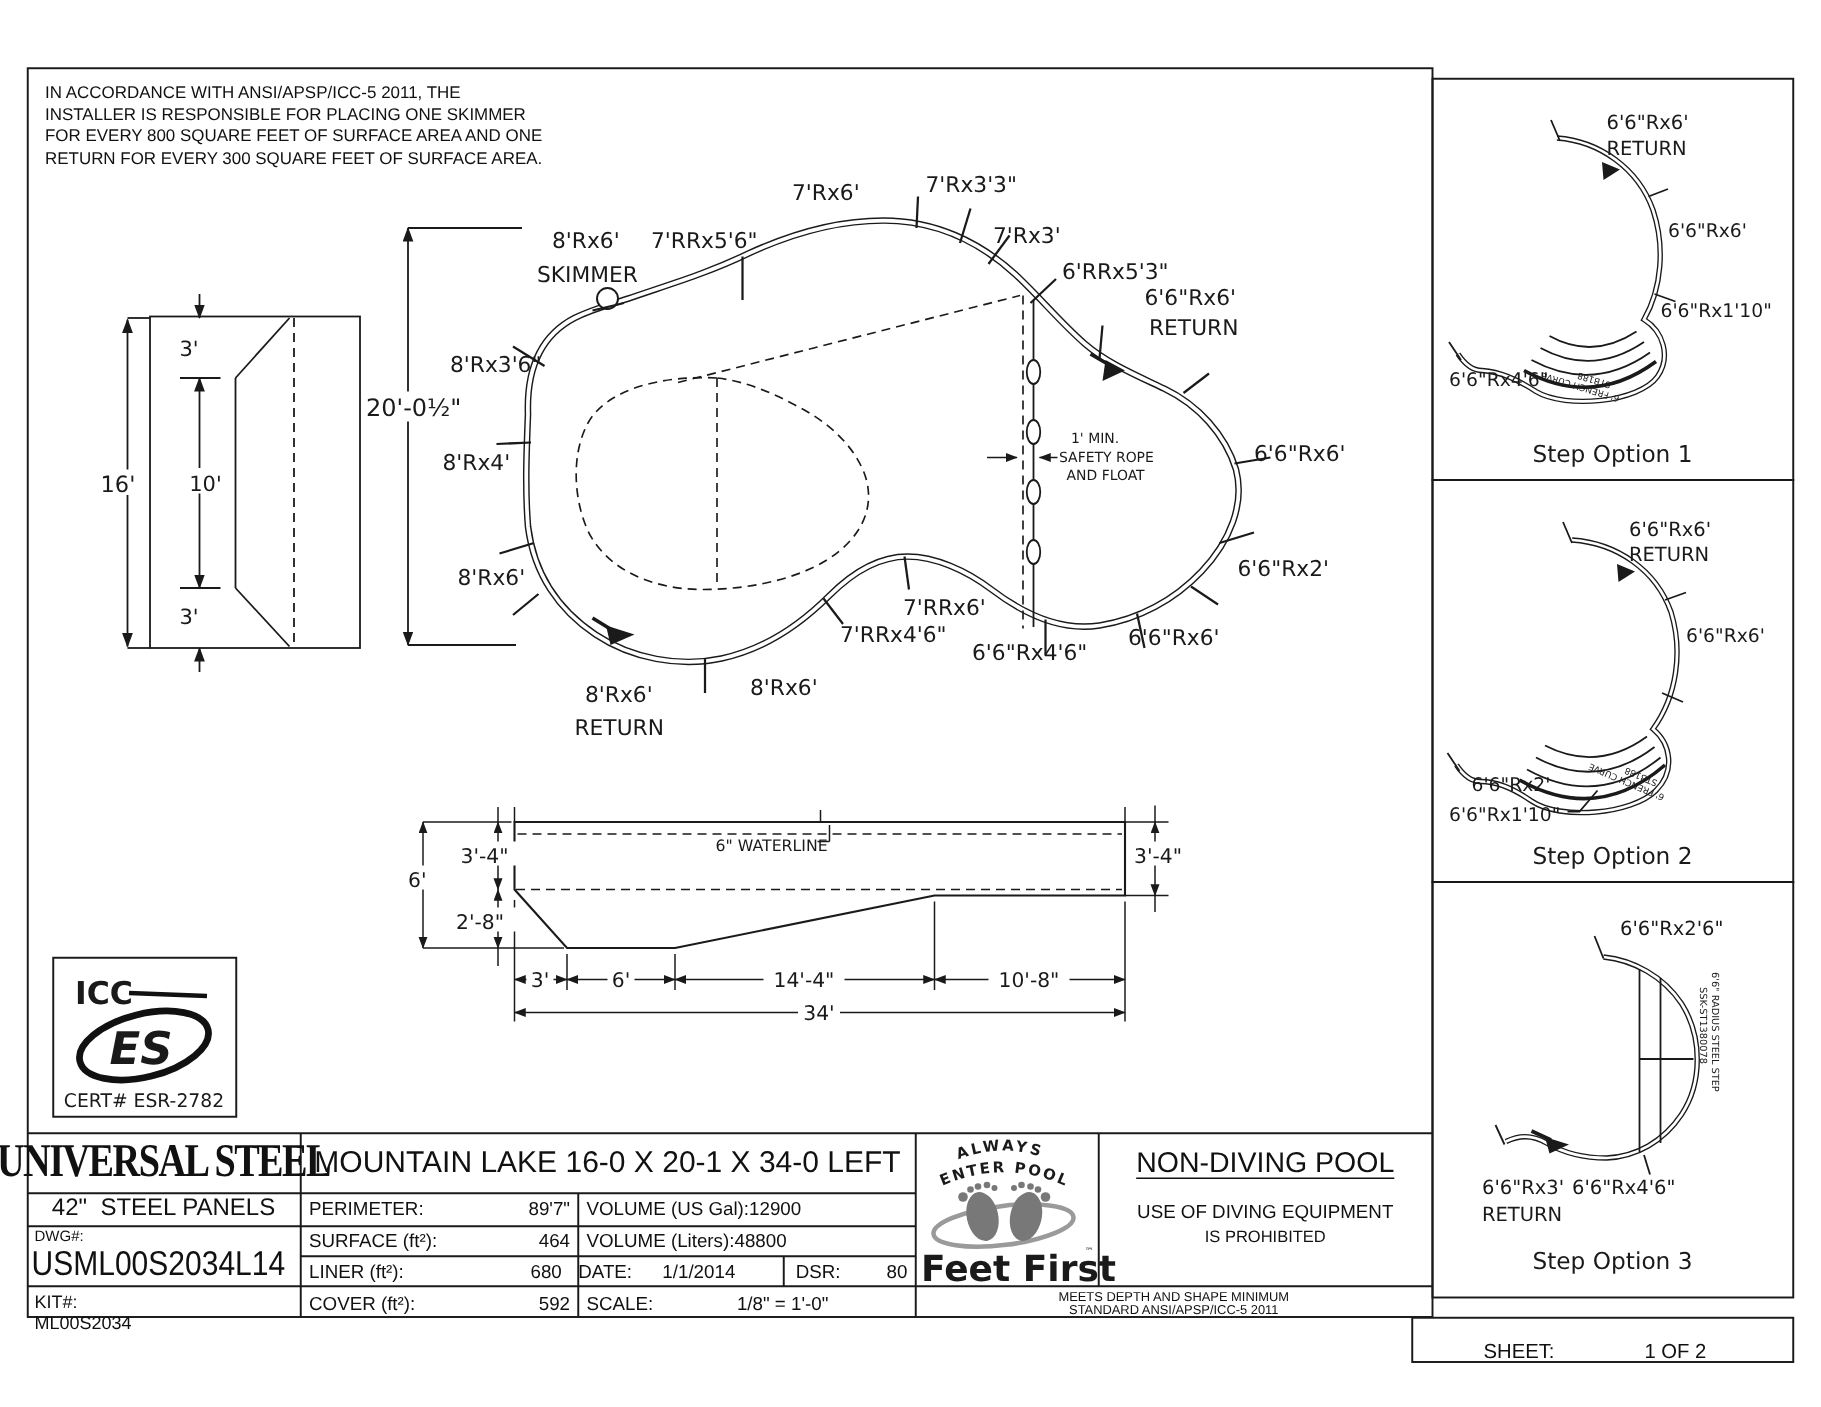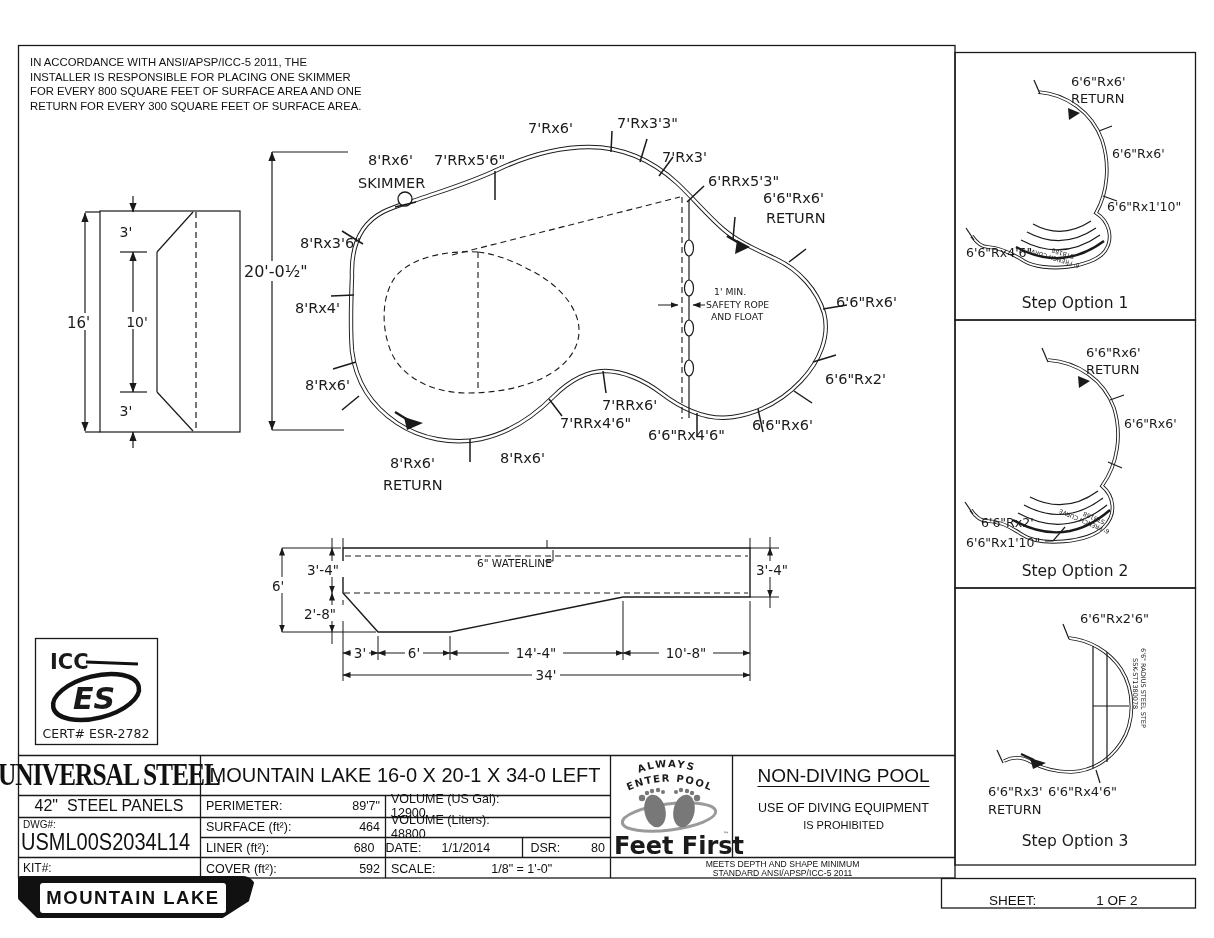--- a/index.html
+++ b/index.html
@@ -10,21 +10,21 @@
   .note{left:30px;top:55px;width:340px;font-size:11.3px;line-height:14.6px;letter-spacing:0;}
   .brand{left:20px;top:757px;width:178px;height:36px;display:flex;align-items:center;justify-content:center;
          font-family:"Liberation Serif",serif;font-weight:bold;font-size:25px;transform:scale(1.02,1.25);letter-spacing:-1px;white-space:nowrap;}
   .panels{left:20px;top:797px;width:178px;text-align:center;font-size:16px;white-space:pre;}
   .dwglab{left:23px;top:819px;font-size:10px;}
   .dwgval{left:21px;top:829px;font-size:23px;transform:scaleX(.87);transform-origin:left;white-space:nowrap;}
   .kitrow{left:23px;top:861px;width:172px;display:flex;justify-content:space-between;font-size:12px;flex-direction:column;}
   .tbtitle{left:205px;top:757px;width:400px;height:36px;display:flex;align-items:center;justify-content:center;font-size:20px;white-space:nowrap;}
   .trow{left:200px;width:410px;height:20px;display:flex;font-size:12.5px;align-items:center;}
   .c1{width:185px;display:flex;justify-content:space-between;padding:0 5px 0 6px;box-sizing:border-box;}
-  .c2{width:225px;display:flex;justify-content:flex-start;padding:0 5px 0 6px;box-sizing:border-box;flex-direction:column;}
+  .c2{width:225px;display:flex;justify-content:flex-start;padding:0 5px 0 6px;box-sizing:border-box;}
   .c2a{width:137px;display:flex;padding:0 2px 0 6px;box-sizing:border-box;}
   .c2a .val{flex:1;text-align:center;}
   .c2b{width:88px;display:flex;justify-content:space-between;padding:0 5px 0 6px;box-sizing:border-box;margin-left:12px;}
   .warn{left:734px;top:757px;width:219px;text-align:center;}
   .warn .t{font-size:19px;text-decoration:underline;text-underline-offset:4px;margin-top:8px;white-space:nowrap;}
   .warn .l1{font-size:12.5px;margin-top:14px;}
   .warn .l2{font-size:11px;margin-top:4px;}
   .meets{left:612px;top:859.5px;width:341px;text-align:center;font-size:8.6px;line-height:9.6px;}
   .sheetbox{left:941px;top:878px;width:255px;height:30px;display:flex;align-items:flex-end;font-size:13.5px;}
   .sheetbox .lab{margin-left:48px;} .sheetbox .val{margin-left:60px;}
@@ -452,18 +452,14 @@
   <div class="abs meets">
     <div>MEETS DEPTH AND SHAPE MINIMUM</div>
     <div>STANDARD ANSI/APSP/ICC-5 2011</div>
   </div>
 
   <div class="abs sheetbox">
     <span class="lab">SHEET:</span>
     <span class="val">1 OF 2</span>
   </div>
 
-  <div class="abs ml-logo">
-    <div class="ml-black"></div>
-    <div class="ml-white">MOUNTAIN LAKE</div>
-  </div>
 
 </div>
 
 </body></html>

